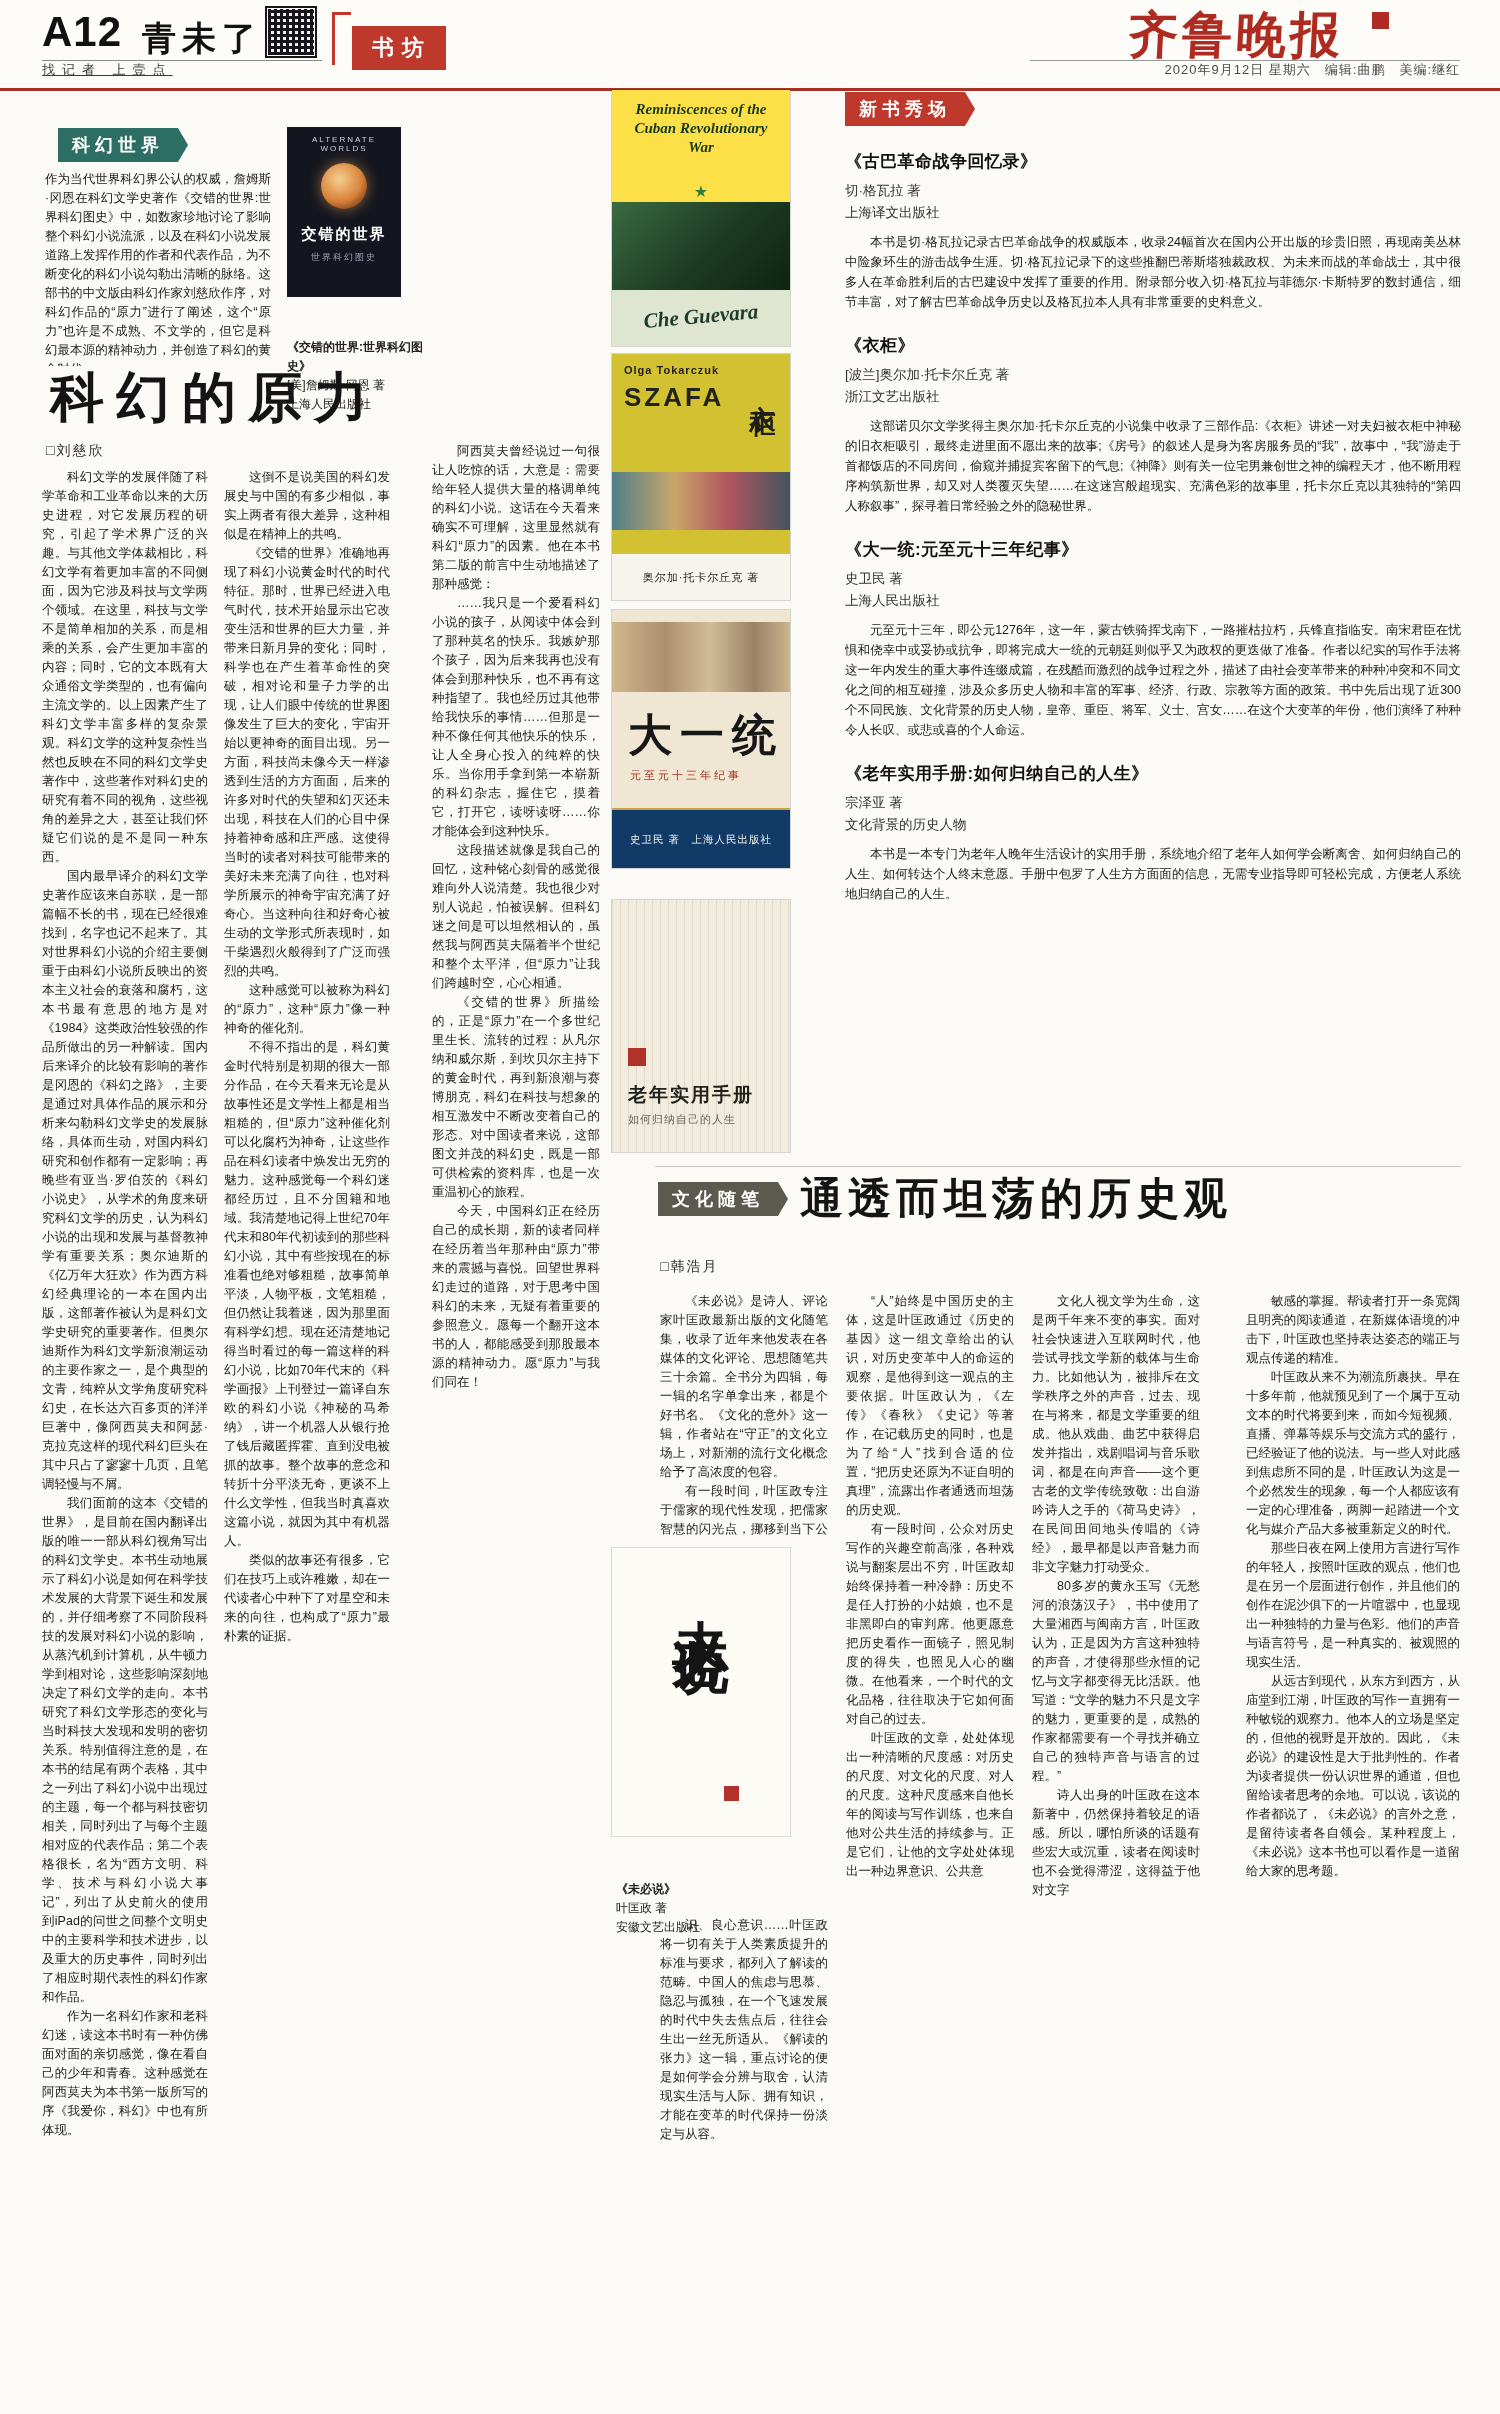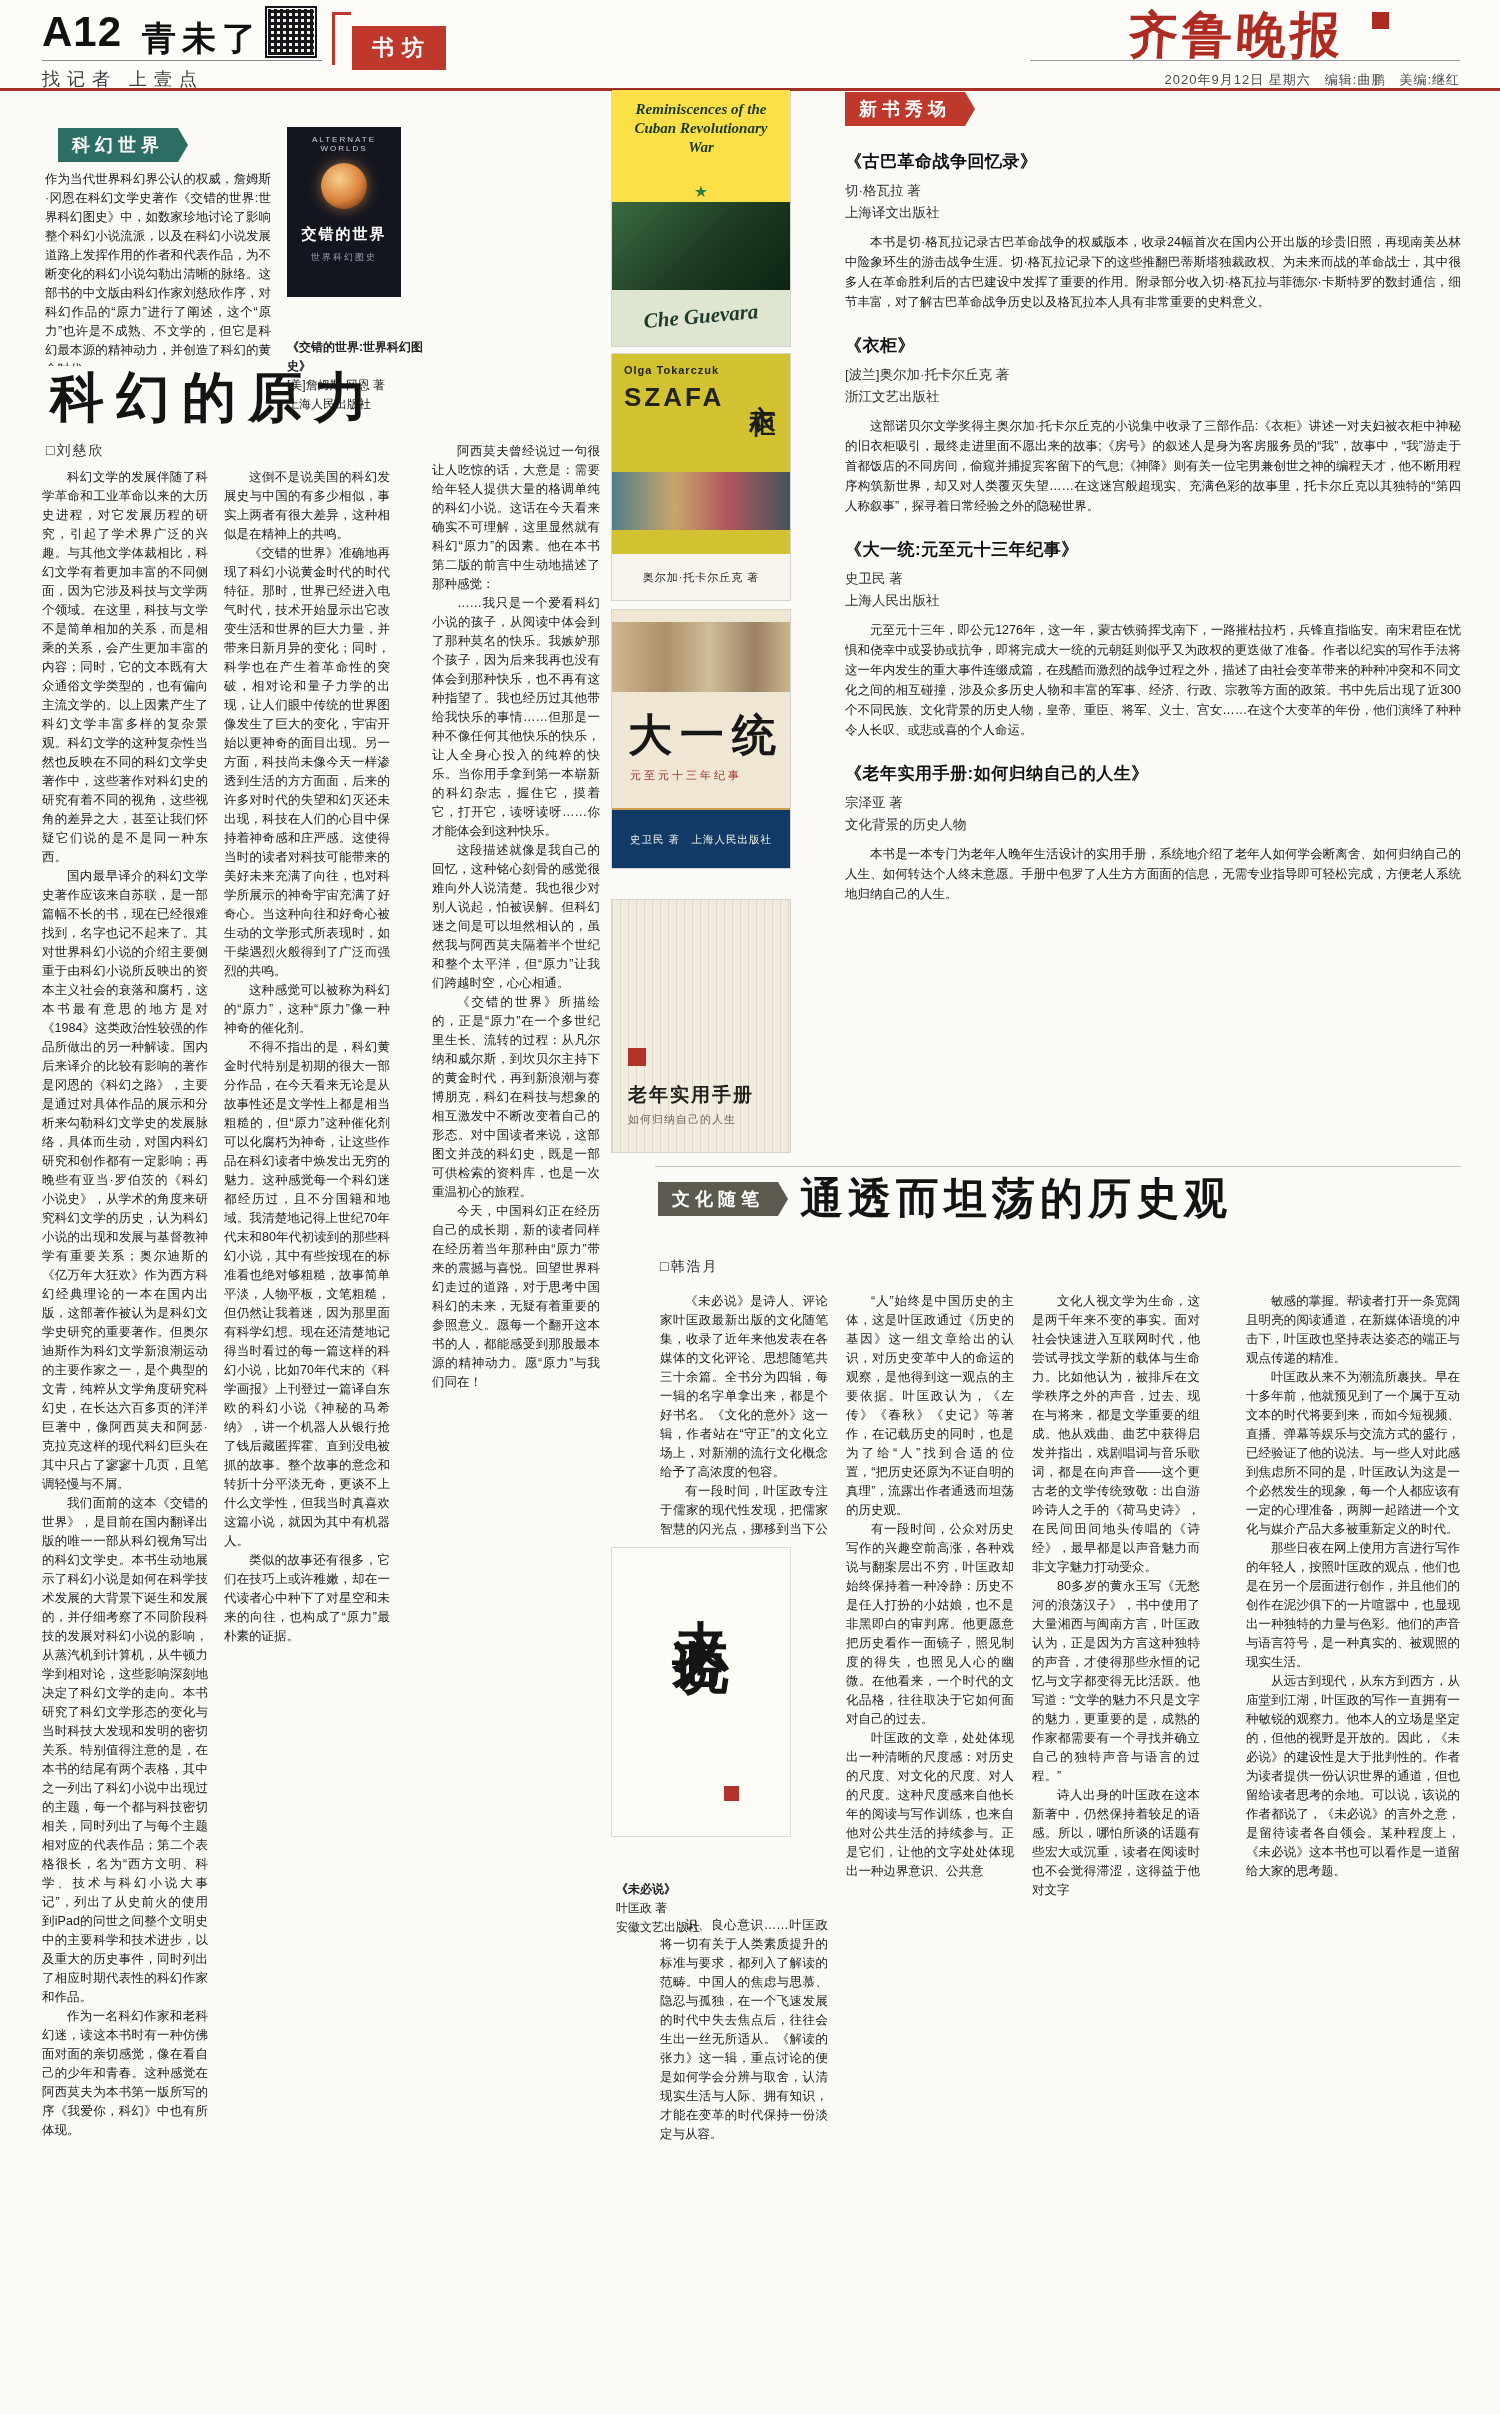--- a/index.html
+++ b/index.html
@@ -10,27 +10,27 @@
   
   #header{position:absolute;left:0;top:0;width:1500px;height:88px;background:#fdfcf9;border-bottom:3px solid #a63127;}
   #edition{position:absolute;left:42px;top:8px;font-size:42px;font-weight:900;letter-spacing:1px;color:#111;}
   #section-name{position:absolute;left:142px;top:16px;font-size:34px;font-weight:800;letter-spacing:6px;color:#111;}
   #qr{position:absolute;left:268px;top:9px;width:46px;height:46px;background:
       repeating-linear-gradient(0deg,#15151a 0 3px,transparent 3px 6px),
       repeating-linear-gradient(90deg,#15151a 0 3px,#f3f1ea 3px 6px);outline:2px solid #15151a;outline-offset:1px;}
   #shufang-bracket{position:absolute;left:332px;top:12px;width:16px;height:50px;border-left:3px solid #bf382c;border-top:3px solid #bf382c;}
   #tag-shufang{position:absolute;left:352px;top:26px;background:#bf382c;color:#fff;font-size:22px;font-weight:bold;
       letter-spacing:8px;padding:7px 14px 7px 20px;}
-  #slogan{position:absolute;left:42px;top:60px;width:280px;border-top:1px solid #8a8a8a;padding-top:6px;
-      font-size:18px;letter-spacing:7px;color:#3c3c3c;}
+  #slogan{position:absolute;left:42px;top:60px;width:280px;border-top:1px solid #8a8a8a;
+      font-size:13px;letter-spacing:7px;color:#3c3c3c;text-decoration:underline;}
   #masthead{position:absolute;left:1128px;top:2px;font-family:"Liberation Serif","DejaVu Serif",serif;
       font-size:50px;font-weight:bold;color:#ad2b20;letter-spacing:4px;transform:skewX(-3deg);}
   #masthead-seal{position:absolute;left:1372px;top:12px;width:17px;height:17px;background:#ad2b20;}
   #dateline{position:absolute;right:40px;top:60px;width:430px;text-align:right;border-top:1px solid #9a9a9a;
-      padding-top:10px;font-size:13px;color:#4a4a4a;letter-spacing:1px;}
+      padding-top:0;font-size:13px;color:#4a4a4a;letter-spacing:1px;}
 
   
   .tag{position:absolute;color:#fff;font-size:18px;font-weight:bold;letter-spacing:5px;padding:5px 24px 5px 14px;
        clip-path:polygon(0 0,calc(100% - 10px) 0,100% 50%,calc(100% - 10px) 100%,0 100%);}
   #tag-scifi{left:58px;top:128px;background:#2d6e64;}
   #tag-books{left:845px;top:92px;background:#bf382c;}
   #tag-essay{left:658px;top:1182px;background:#5c5a4e;}
 
   
   .body-text{position:absolute;font-size:12.5px;line-height:19px;text-align:justify;overflow:hidden;color:#1c1c1c;}

